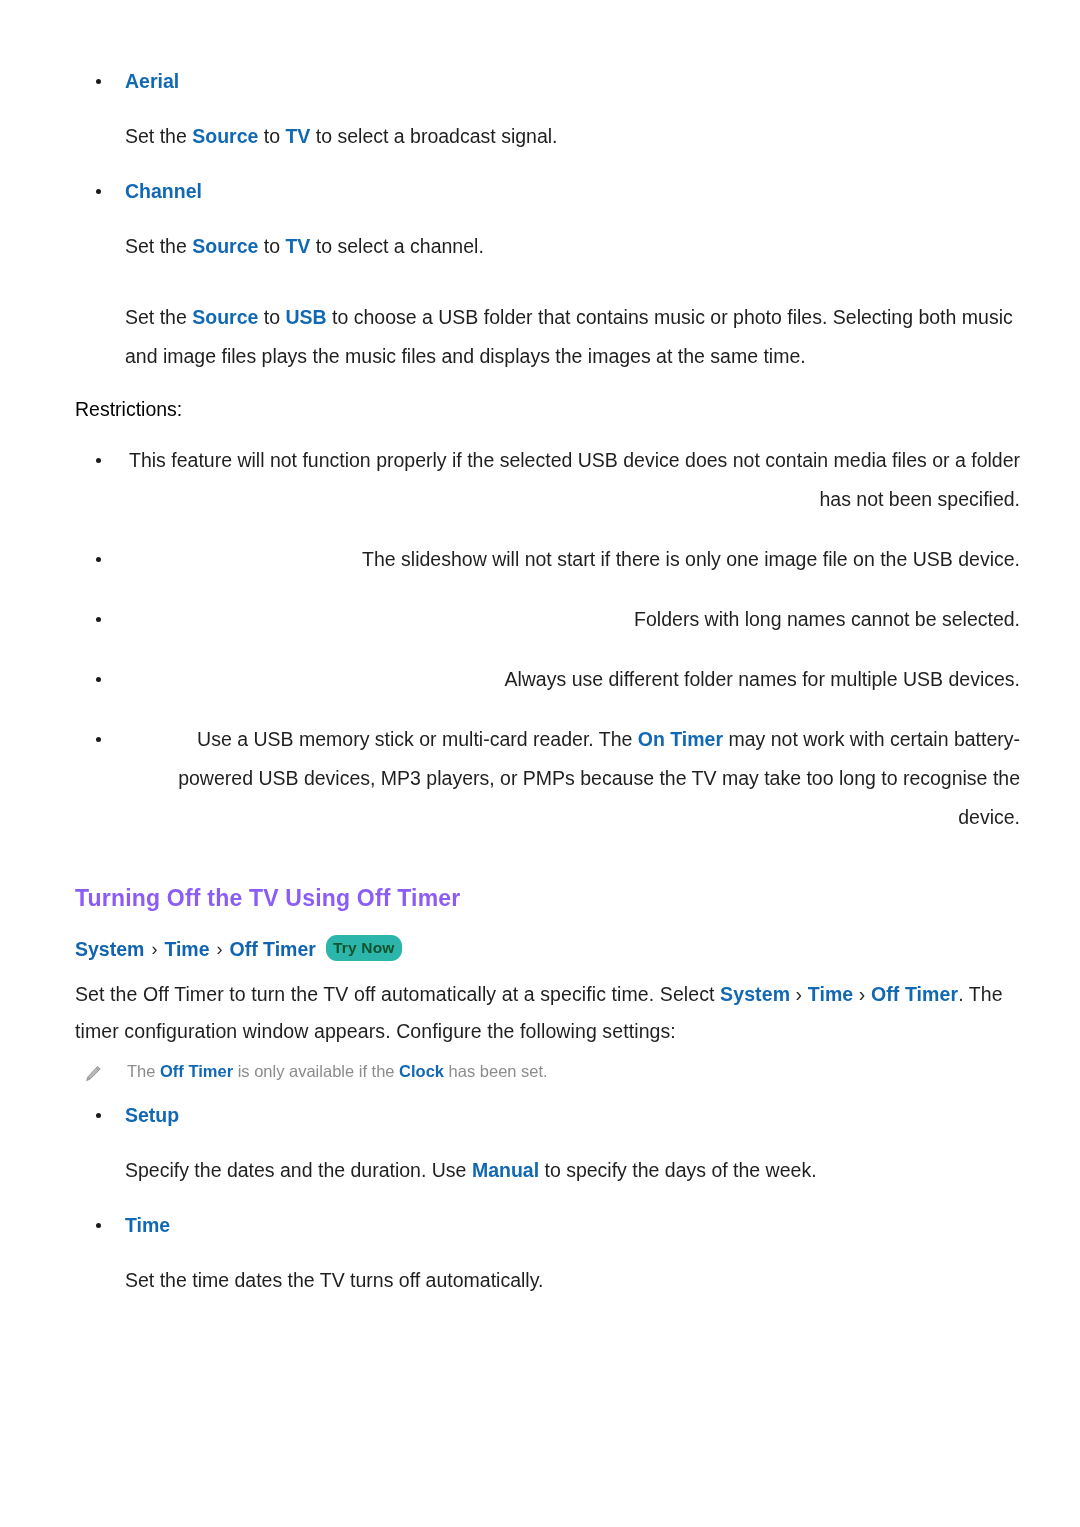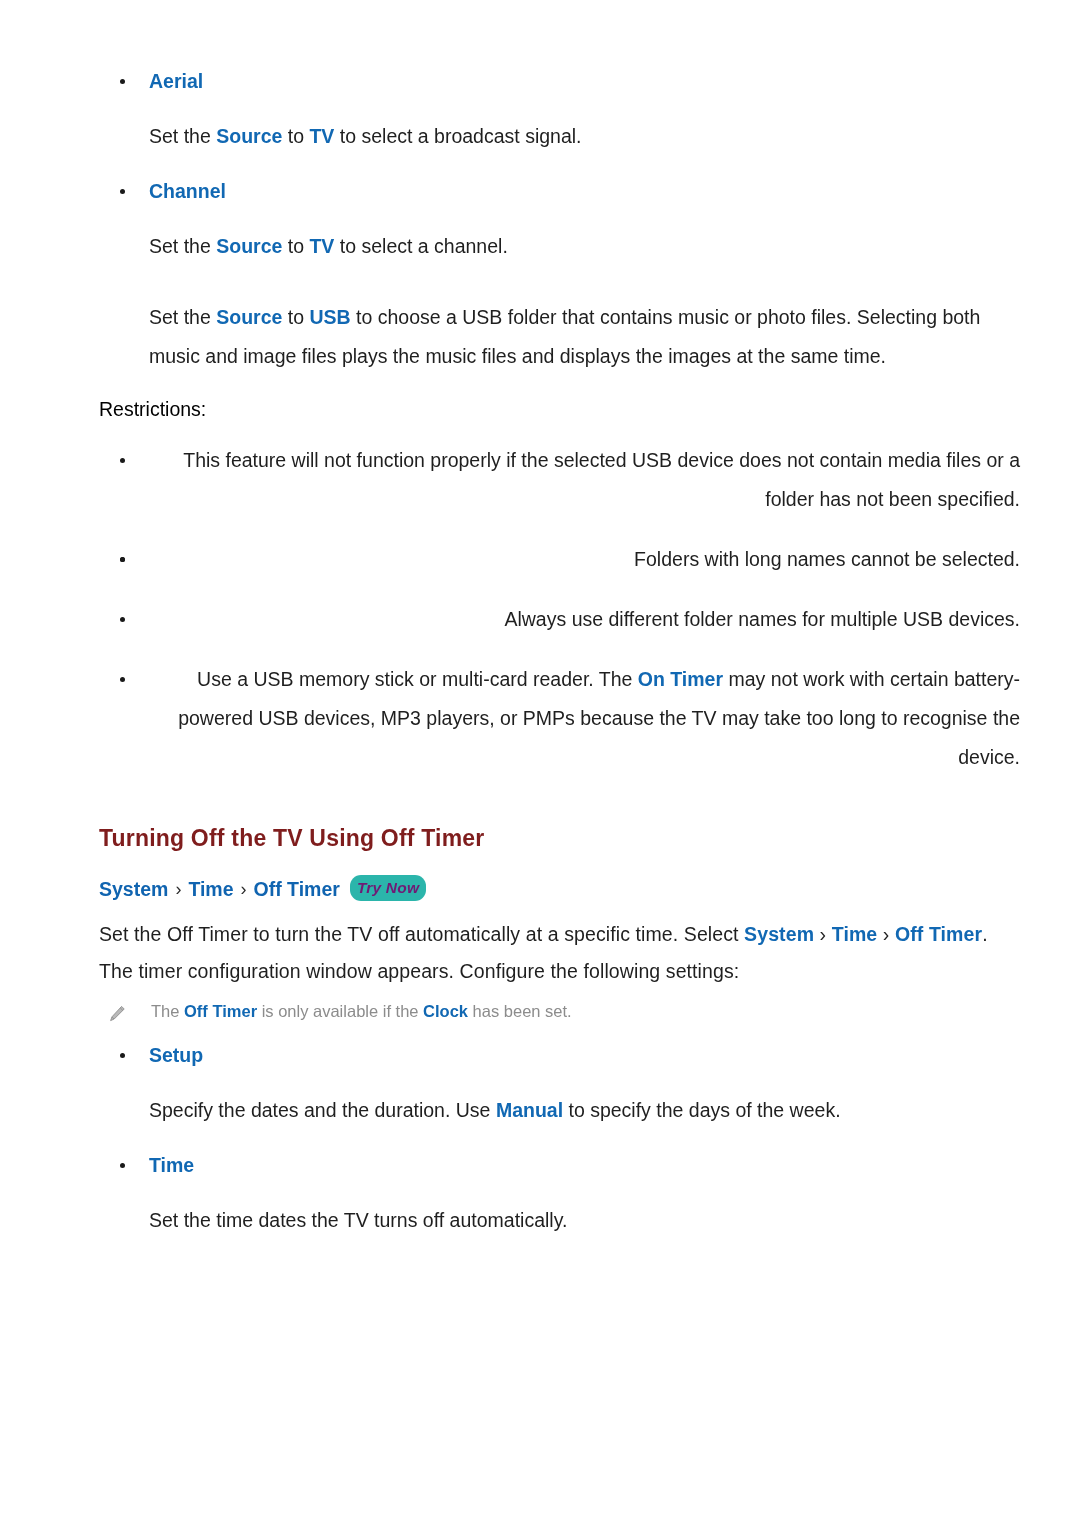--- a/index.html
+++ b/index.html
@@ -12,21 +12,21 @@
     height: 1527px;
     font-family: "Liberation Sans", sans-serif;
     color: #1a1a1a;
     -webkit-font-smoothing: antialiased;
   }
   .page {
     position: relative;
     width: 1080px;
     height: 1527px;
     box-sizing: border-box;
-    padding: 62px 60px 0 99px;
+    padding: 62px 60px 0 75px;
   }
 
   
   .body-text {
     font-size: 19.5px;
     line-height: 39px;
     color: #1f1f1f;
     letter-spacing: 0.1px;
   }
   .term {
@@ -105,21 +105,21 @@
     height: 5px;
     border-radius: 50%;
     background: #1a1a1a;
   }
 
   
   .section-heading {
     margin-top: 48px;
     font-size: 23px;
     font-weight: bold;
-    color: #7f1d1d;
+    color: #8b5cf6;
     letter-spacing: 0.2px;
   }
 
   
   .breadcrumb {
     margin-top: 22px;
     font-size: 19.5px;
     line-height: 30px;
     font-weight: bold;
     color: #1064b0;
@@ -130,30 +130,29 @@
   .breadcrumb .chev {
     font-weight: normal;
     color: #2b2b2b;
     margin: 0 7px;
     font-size: 18px;
   }
   .try-now {
     display: inline-block;
     margin-left: 10px;
     background: #2bb5ab;
-    color: #701a75;
+    color: #14532d;
     font-size: 15.5px;
     font-weight: bold;
     line-height: 1;
     padding: 5px 7px 6px 7px;
     border-radius: 11px;
     letter-spacing: 0.2px;
     position: relative;
     top: -1px;
-    font-style: italic;
   }
 
   
   .intro {
     margin-top: 12px;
     font-size: 19.5px;
     line-height: 37px;
     color: #1f1f1f;
   }
 
@@ -204,21 +203,21 @@
       <div class="bullet-desc"><span>Set the </span><span class="term">Source</span><span> to </span><span class="term">TV</span><span> to select a channel.</span></div>
       <div class="gap-md"></div>
       <div class="gap-sm"></div>
       <div class="bullet-desc"><span>Set the </span><span class="term">Source</span><span> to </span><span class="term">USB</span><span> to choose a USB folder that contains music or photo files. Selecting both music and image files plays the music files and displays the images at the same time.</span></div>
     </ul>
 
   <div class="section-label">Restrictions:</div>
 
   <ul class="restrictions" id="restrictions-list">
       <li><span class="dot"></span><span>This feature will not function properly if the selected USB device does not contain media files or a folder has not been specified.</span></li>
-      <li><span class="dot"></span></li>
+      <li><span class="dot"></span><span>The slideshow will not start if there is only one image file on the USB device.</span></li>
       <li><span class="dot"></span><span>Folders with long names cannot be selected.</span></li>
       <li><span class="dot"></span><span>Always use different folder names for multiple USB devices.</span></li>
       <li><span class="dot"></span><span>Use a USB memory stick or multi-card reader. The </span><span class="term">On Timer</span><span> may not work with certain battery-powered USB devices, MP3 players, or PMPs because the TV may take too long to recognise the device.</span></li>
     </ul>
 
   <div class="section-heading">Turning Off the TV Using Off Timer</div>
 
   <div class="breadcrumb" id="breadcrumb">
       <span>System</span>
       <span class="chev">›</span>

